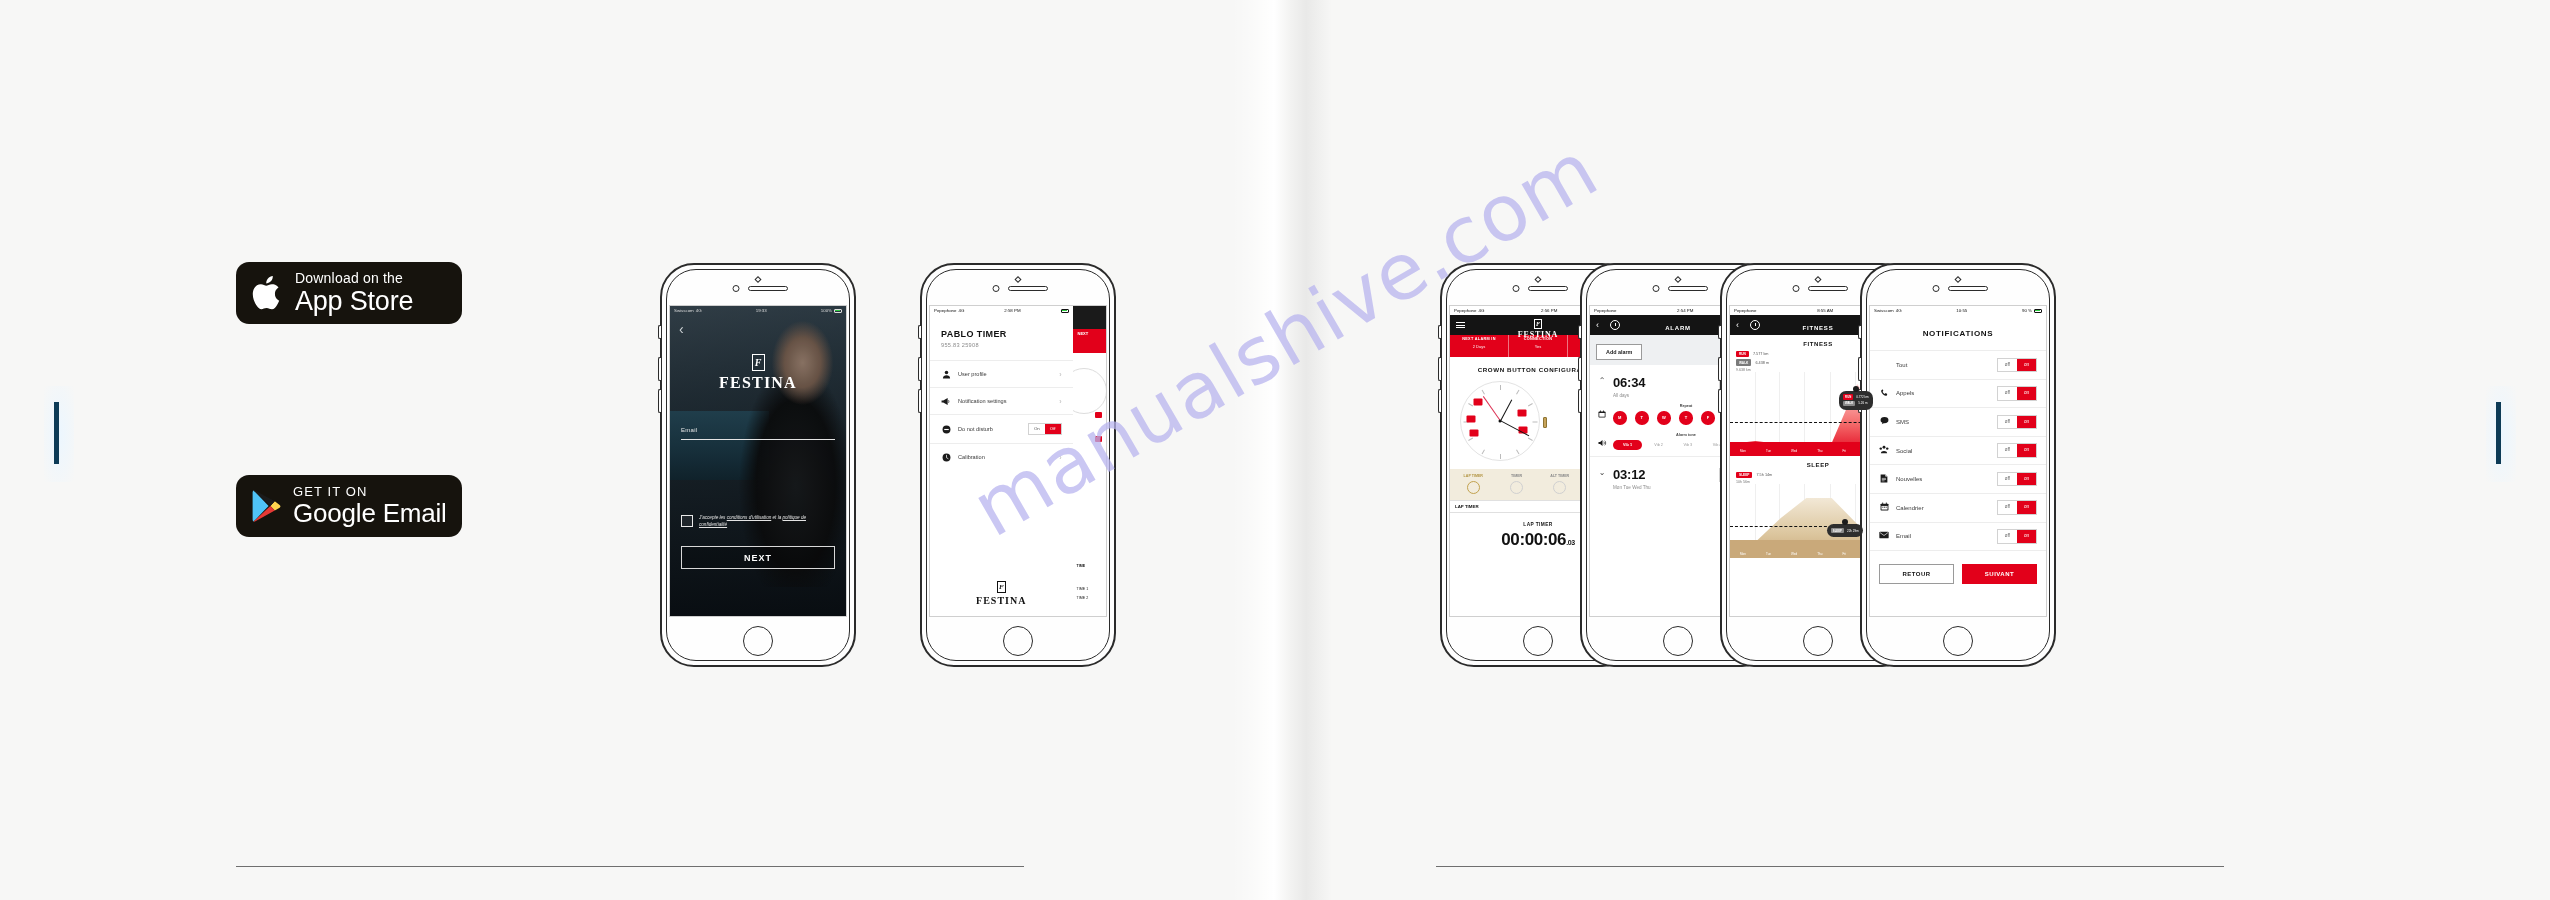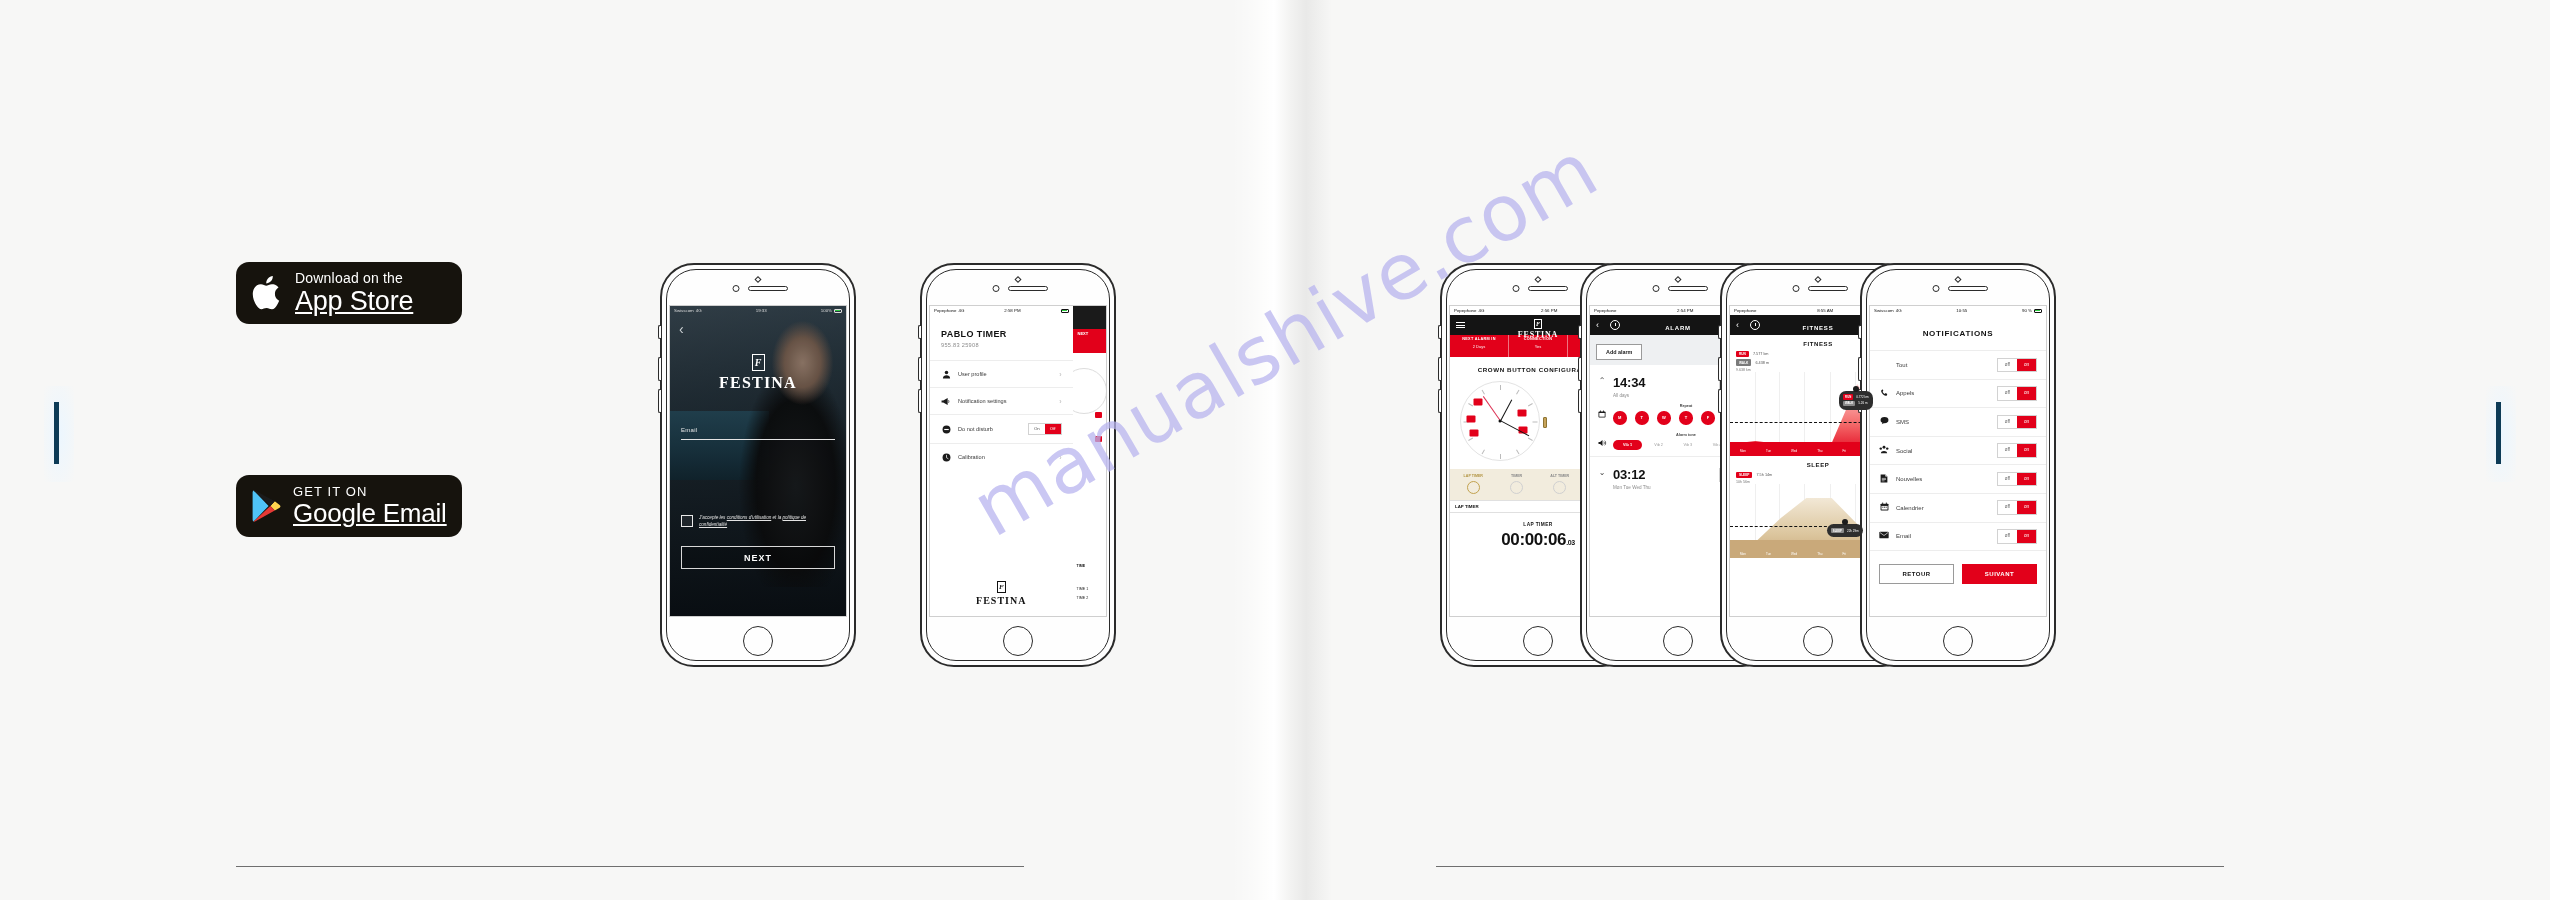--- a/index.html
+++ b/index.html
@@ -65,21 +65,20 @@
   .badge.appstore  { left: 236px; top: 262px; width: 226px; height: 62px; }
   .badge.gplay     { left: 236px; top: 475px; width: 226px; height: 62px; }
   .badge-mark { flex: 0 0 auto; display:flex; align-items:center; justify-content:center; }
   .badge-text { margin-left: 11px; color: #fff; line-height: 1.05; }
   .badge-text .small {
     display:block; font-size: 14px; letter-spacing: .2px; font-weight: 400;
   }
   .badge-text .big {
     display:block; font-size: 27px; font-weight: 500; letter-spacing: -.2px;
     margin-top: 1px;
-    text-decoration: underline;
   }
   .badge.gplay .badge-text .small { font-size: 13px; letter-spacing: 1.1px; }
   .badge.gplay .badge-text .big   { font-size: 26px; }
 
   
   .phone {
     position: absolute;
     border: 2px solid #2b2b2b;
     border-radius: 34px;
     background: #fefefe;
@@ -845,21 +844,21 @@
           <span class="clk"></span>
         </div>
 
         <div class="addbar">
           <span class="addbtn">Add alarm</span>
         </div>
 
         <div class="alrow">
           <span class="caret">⌃</span>
           <span class="tm">
-            <span class="t">14:34</span>
+            <span class="t">06:34</span>
             <div class="d">All days</div>
           </span>
           <span class="tg">
             <span class="off">off</span>
             <span class="on">on</span>
           </span>
         </div>
 
         <div class="sect">
           <span class="ic">

